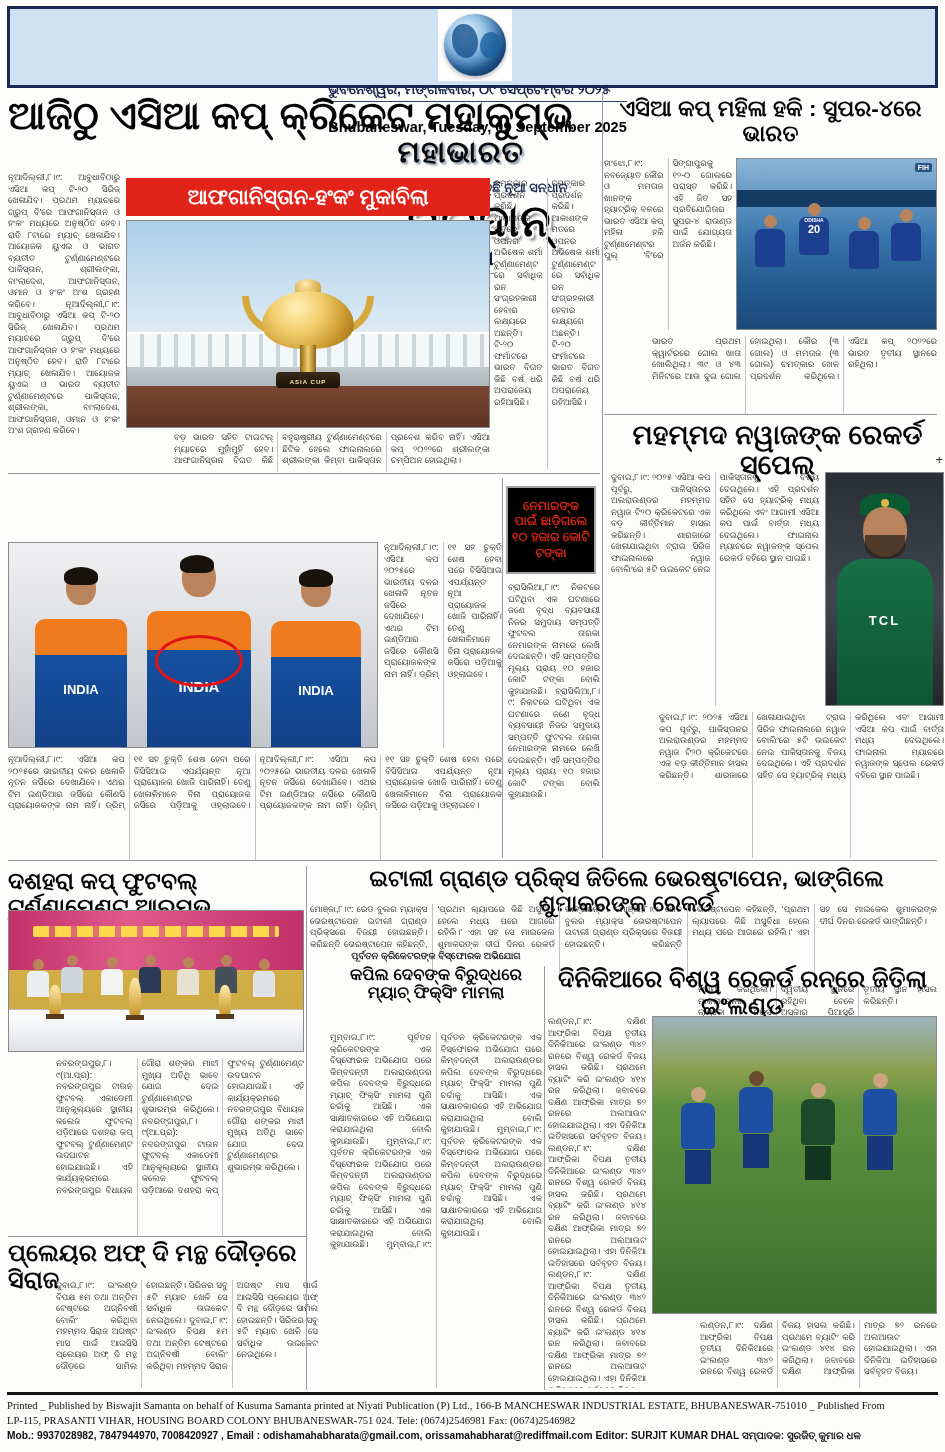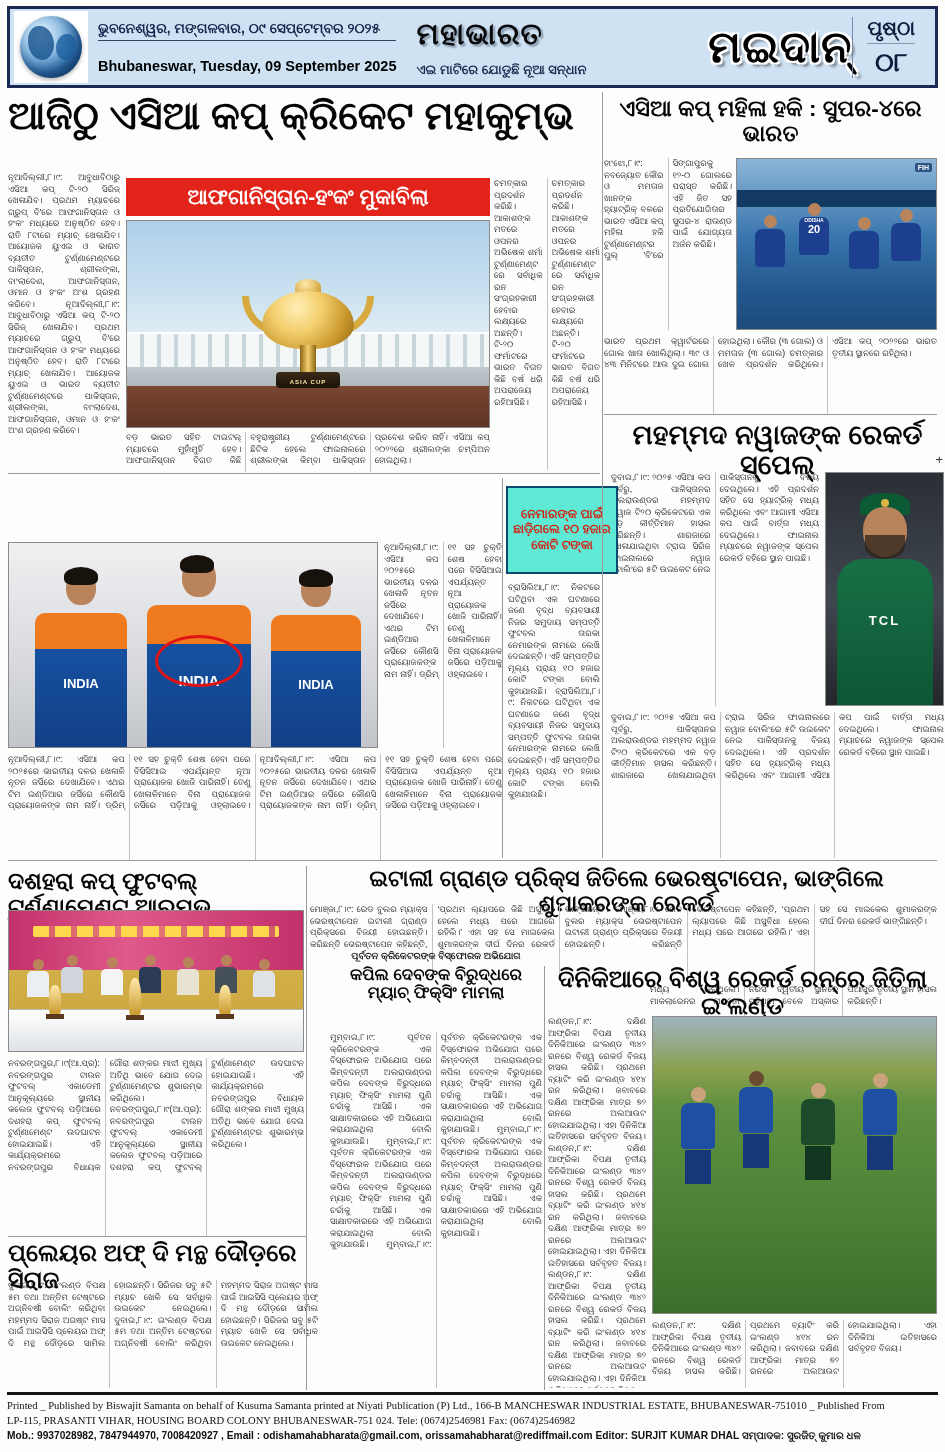--- a/index.html
+++ b/index.html
@@ -5,21 +5,21 @@
   * { margin:0; padding:0; box-sizing:border-box; }
   html,body { background:#e9e9e9; }
   #page {
     position:relative; width:945px; height:1452px; margin:0 auto;
     background:#fdfdfb; overflow:hidden;
     font-family:"Liberation Sans", sans-serif; color:#111;
   }
   
   #masthead {
     position:absolute; left:7px; top:6px; width:931px; height:82px;
-    background:#cfe2f4; border:3px solid #1b2a55; display:flex; align-items:center;
+    background:#cfe2f4; border:3px solid #1b2a55; display:flex; align-items:center;flex-direction:column;
   }
   #globe {
     width:74px; height:72px; background:#fff; margin-left:4px; flex:0 0 auto;
     display:flex; align-items:center; justify-content:center;
   }
   #globe .ball {
     width:62px; height:62px; border-radius:50%;
     background:radial-gradient(circle at 35% 30%, #eef7ff 0%, #9cc6e8 30%, #2e74b4 65%, #0b3e74 100%);
     box-shadow:inset -6px -8px 12px rgba(0,0,30,.35), 0 2px 4px rgba(0,0,0,.3);
     position:relative; overflow:hidden;
@@ -43,21 +43,21 @@
   #pageno .lbl { font-size:20px; font-weight:bold; color:#0d1b3d; padding-bottom:3px; border-bottom:1.5px solid #8a96ad; }
   #pageno .num { font-size:26px; font-weight:bold; color:#0d1b3d; padding-top:3px; }
   
   .art { position:absolute; }
   .hl { font-weight:900; color:#050505; line-height:1.12; }
   .body-txt {
     position:absolute; font-size:8.6px; line-height:1.34; text-align:justify;
     color:#1c1c1c; overflow:hidden; word-break:break-word;
   }
   .cols2 { column-count:2; column-gap:9px; column-rule:1px solid #c2c2c2; }
-  .cols3 { column-count:3; column-gap:9px; column-rule:1px solid #c2c2c2; }
+  .cols3 { column-count:3; column-gap:9px; column-rule:1px solid #c2c2c2;padding-left:48px; }
   .cols4 { column-count:4; column-gap:9px; column-rule:1px solid #c2c2c2; }
   .cols5 { column-count:5; column-gap:10px; column-rule:1px solid #c2c2c2; }
   .photo { position:absolute; overflow:hidden; border:1px solid #8a8a8a; }
   .divider { position:absolute; background:#9a9a9a; }
   
   #art-asiacup { left:8px; top:92px; width:592px; height:380px; }
   #hl-asiacup { position:absolute; left:0; top:2px; width:592px; font-size:39px; }
   #sub-asiacup {
     position:absolute; left:118px; top:86px; width:364px; height:38px; background:#e2231a;
     color:#fff; font-size:21px; font-weight:900; display:flex; align-items:center; justify-content:center;
@@ -114,29 +114,29 @@
     font-size:13px; font-weight:900; letter-spacing:2px; }
   #body-nawaz-bottom { left:0; top:294px; width:333px; height:146px; }
   #art-jersey { left:8px; top:478px; width:494px; height:382px; }
   #hl-jersey { position:absolute; left:0; top:2px; width:494px; font-size:28px; }
   #photo-jersey { left:0; top:64px; width:370px; height:206px;
     background:linear-gradient(180deg,#f0f0f2 0%,#d7d9dd 60%,#c2c5ca 100%); }
   .jplayer { position:absolute; }
   .jplayer .head { width:30px; height:34px; border-radius:46%; background:#b9845c; margin:0 auto; position:relative; }
   .jplayer .head:before { content:""; position:absolute; left:-2px; top:-4px; width:34px; height:18px;
     border-radius:50% 50% 30% 30%; background:#17120c; }
-  .jplayer .shirt { margin-top:8px; border-radius:10px 10px 0 0;
+  .jplayer .shirt { margin-top:14px; border-radius:10px 10px 0 0;
     background:linear-gradient(180deg,#f07a1e 0%,#f07a1e 26%,#1550a0 26%,#123f85 100%);
     display:flex; align-items:center; justify-content:center; color:#fff; font-weight:900; }
   #jersey-circle { position:absolute; border:3px solid #e01414; border-radius:50%; }
   #body-jersey-right { left:376px; top:64px; width:118px; height:206px; }
   #body-jersey-bottom { left:0; top:276px; width:494px; height:106px; }
   #art-neymar { left:506px; top:486px; width:94px; height:372px; }
-  #box-neymar { position:absolute; left:0; top:0; width:112px; height:88px; background:#5eead4;
-    border:2px solid #0c4a6e; color:#d42315; font-weight:900; font-size:12.5px; line-height:1.25;
+  #box-neymar { position:absolute; left:0; top:0; width:90px; height:88px; background:#000000;
+    border:2px solid #a3a3a3; color:#d42315; font-weight:900; font-size:12.5px; line-height:1.25;
     display:flex; align-items:center; justify-content:center; text-align:center; padding:3px; }
   #body-neymar { left:2px; top:96px; width:92px; height:276px; }
   #art-f1 { left:306px; top:862px; width:631px; height:180px; }
   #hl-f1 { position:absolute; left:10px; top:4px; width:621px; font-size:22.5px; text-align:center; }
   #body-f1-a { left:4px; top:42px; width:627px; height:76px; }
   #body-f1-b { left:344px; top:122px; width:287px; height:56px; }
   #art-dussehra { left:8px; top:866px; width:296px; height:370px; }
   #hl-dussehra { position:absolute; left:0; top:2px; width:296px; font-size:23.5px; }
   #photo-dussehra { left:0; top:44px; width:296px; height:142px; background:linear-gradient(180deg,#d9b74f,#caa43e); }
   #dussehra-banner { position:absolute; left:0; top:0; width:100%; height:42%;

